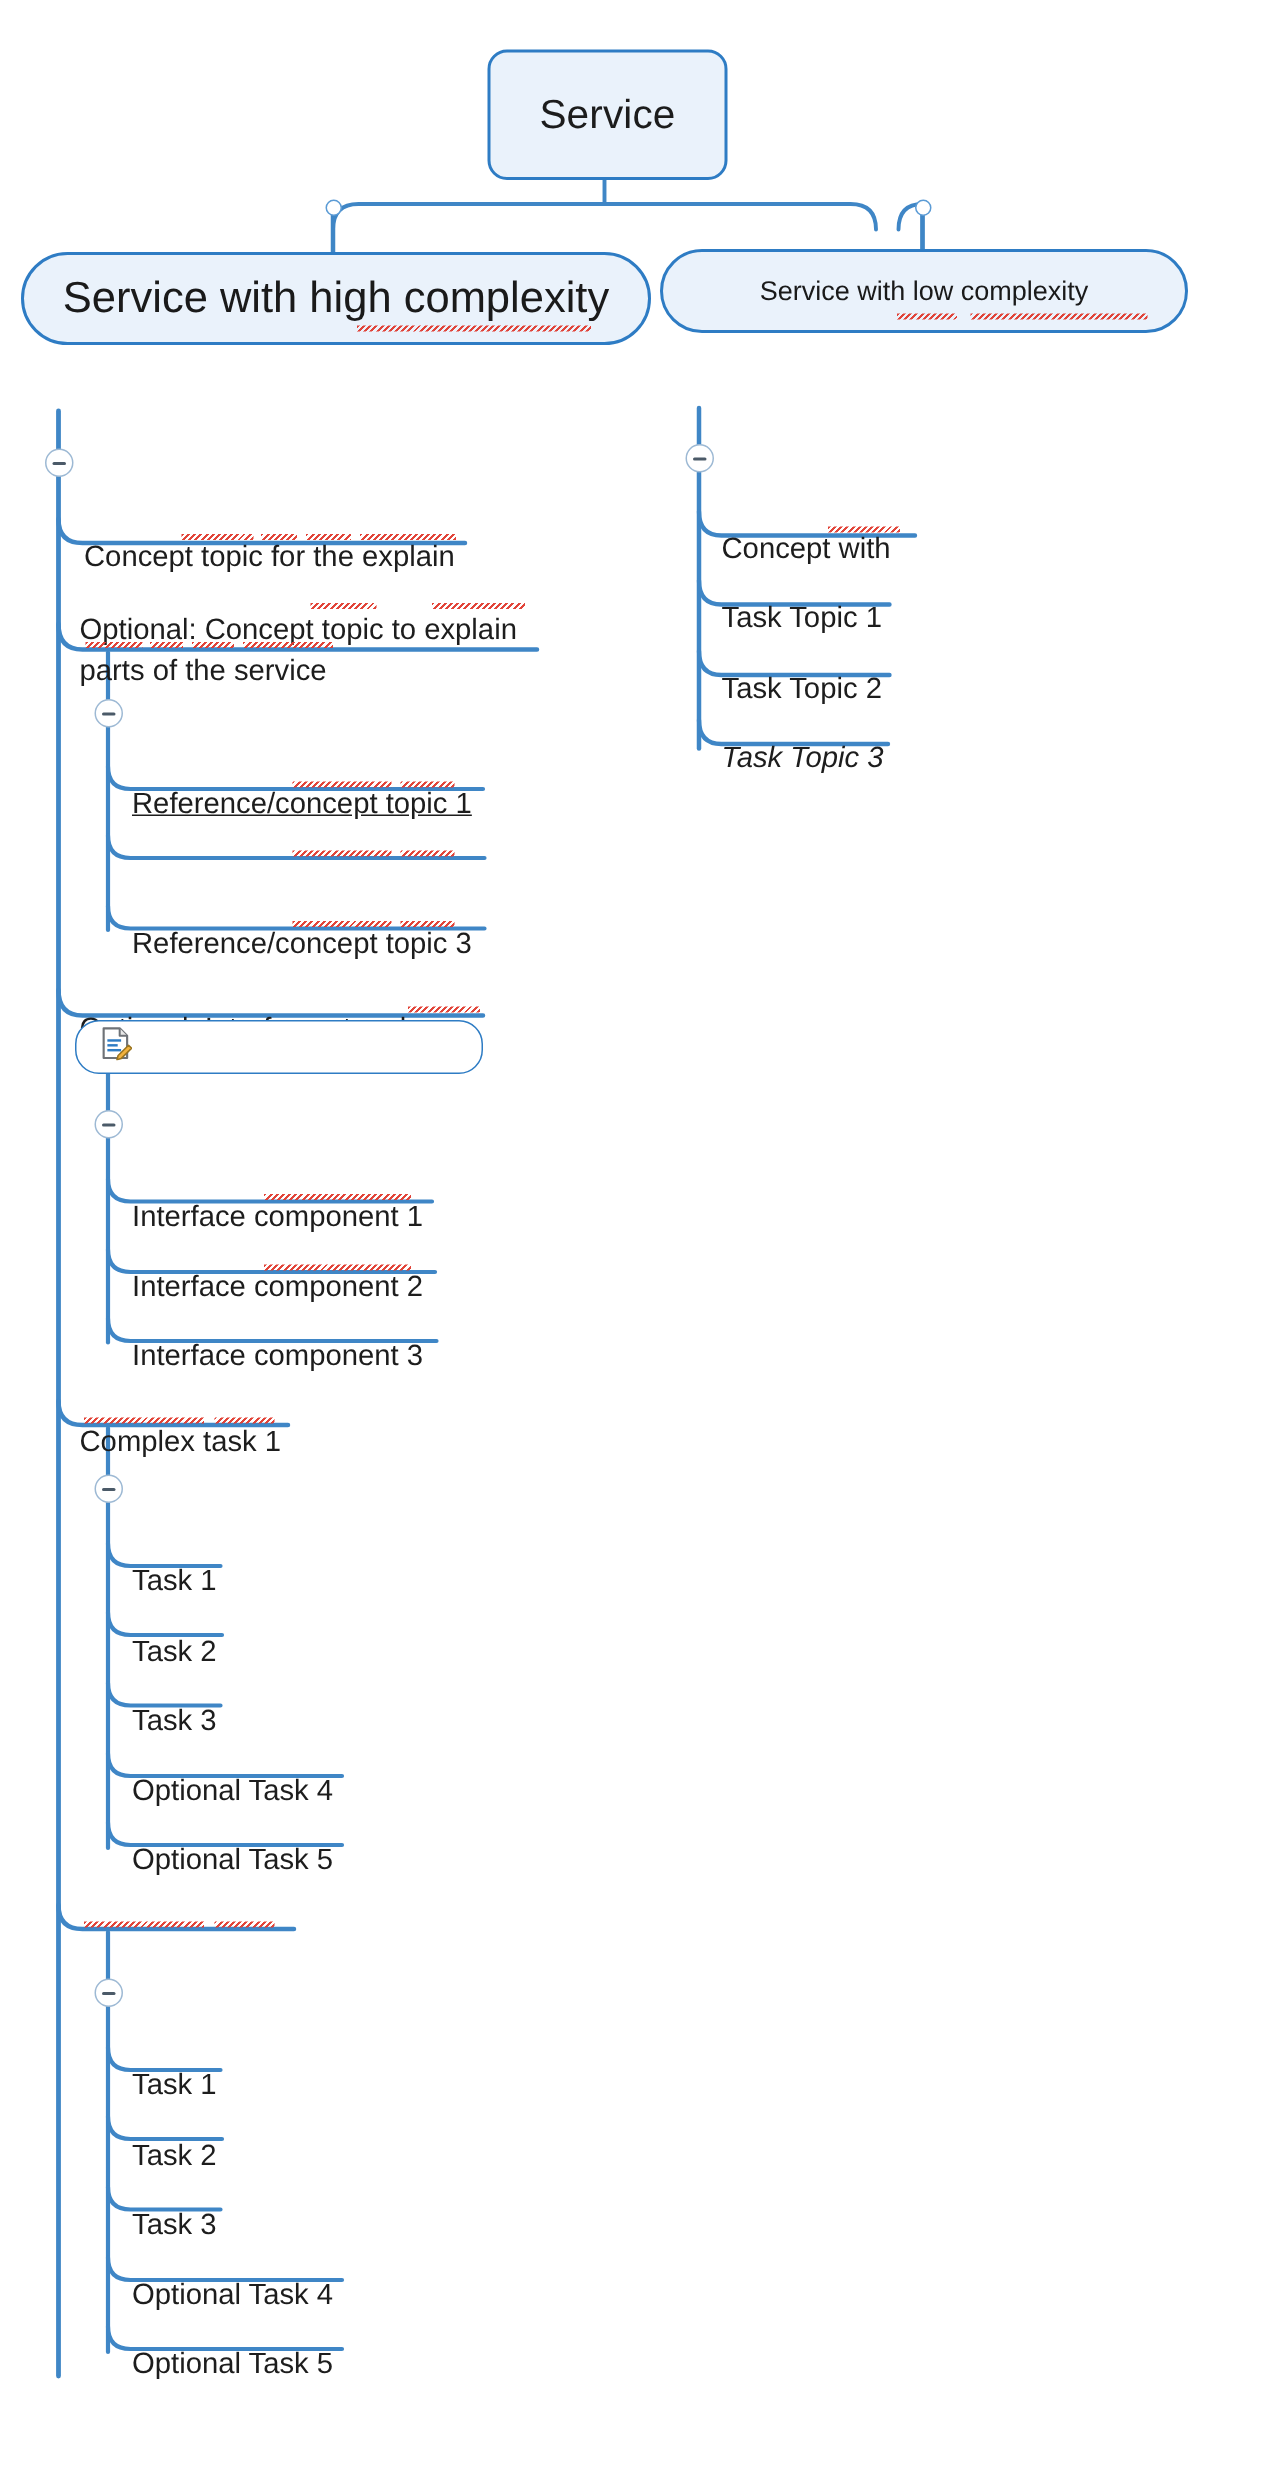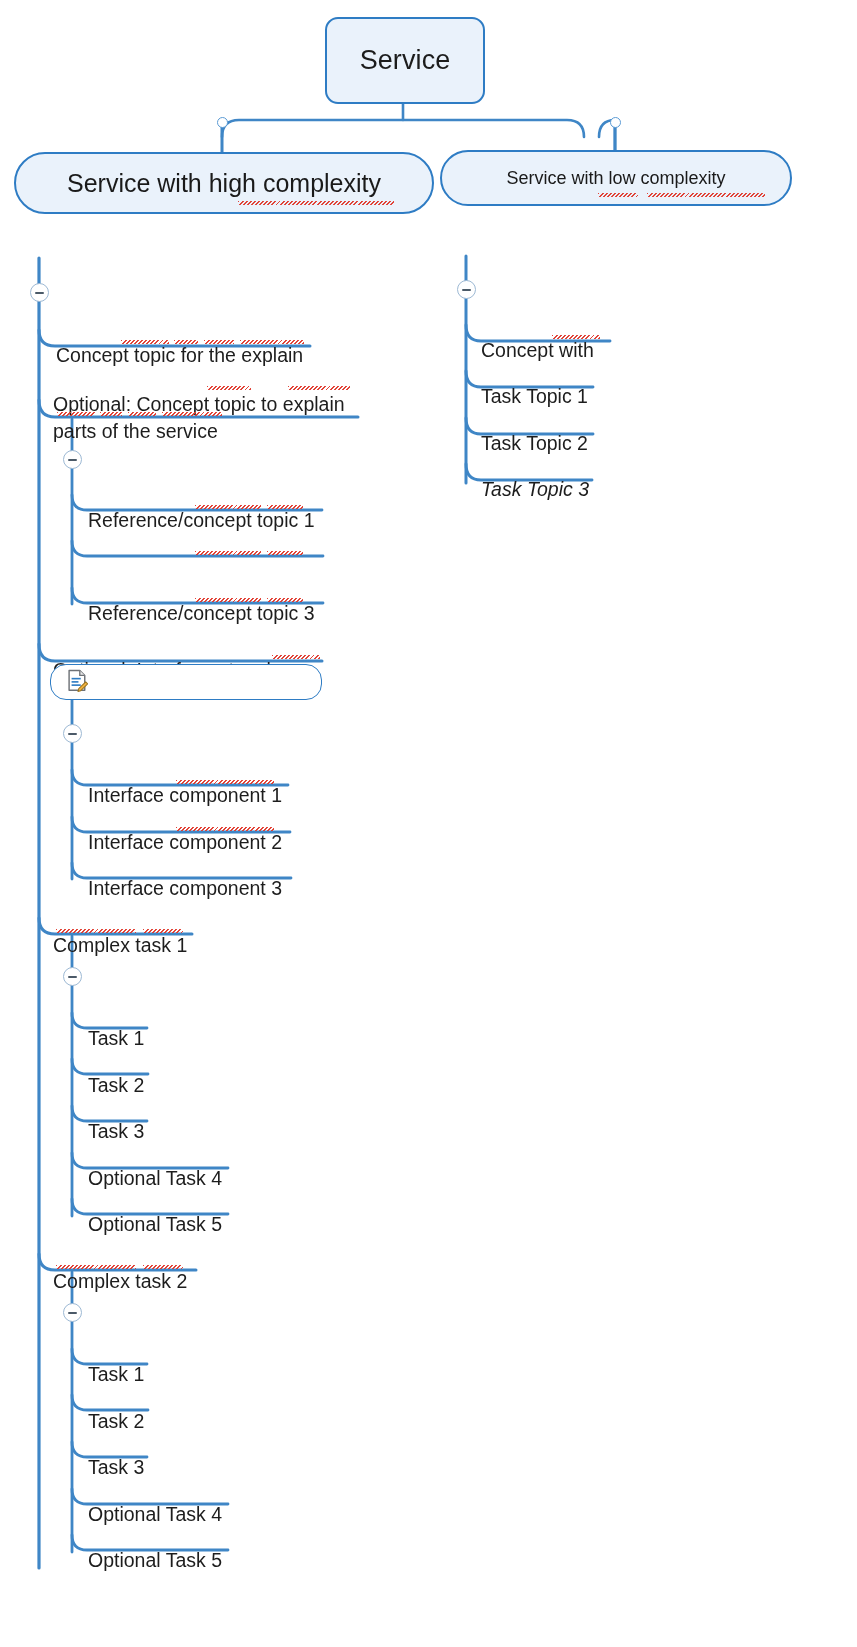--- a/index.html
+++ b/index.html
@@ -1,19 +1,19 @@
 <!DOCTYPE html>
 <html><head>
 <meta charset="utf-8">
 <style>
   html,body{margin:0;padding:0;background:#fff;}
   body{width:857px;height:1647px;position:relative;
        font-family:"Liberation Sans","DejaVu Sans",sans-serif;
        color:#1a1a1a;overflow:hidden;}
-  .canvas{position:absolute;inset:0;}
+  .canvas{position:absolute;inset:0;margin-top:16px;}
 
   svg.wires{position:absolute;left:0;top:0;width:857px;height:1647px;
             pointer-events:none;}
 
   
   .root-node{position:absolute;left:325px;top:17px;width:156px;height:83px;
     background:#eaf2fb;border:2.5px solid #2e7cc4;border-radius:13px;
     display:flex;align-items:center;justify-content:center;
     font-size:27px;color:#1c1c1c;letter-spacing:.1px;}
 
@@ -115,21 +115,21 @@
   </svg>
 
   <div class="root-node">
     <span>Service</span>
   </div>
 
   <div class="dot" style="left:217px;top:117px;"></div>
   <div class="dot" style="left:610px;top:117px;"></div>
 
   <div class="branch" style="left:14px;top:152px;">
-    <div class="pill" style="width:420px;height:62px;font-size:25px;">
+    <div class="pill" style="width:420px;height:62px;font-size:29px;">
       <span>Service with high complexity</span>
     </div>
     <div class="notebox" style="left:0;top:43px;width:420px;height:62px;z-index:-1;">
       <span class="noteicon" style="margin-top:18px;">
         <svg width="22" height="24" viewBox="0 0 22 24">
           <path d="M2.2,1.6 h11.2 l5.2,5.1 v15.6 h-16.4 z" fill="#ffffff" stroke="#6e7277" stroke-width="1.5" stroke-linejoin="round"></path>
           <path d="M13.4,1.6 v5.1 h5.2" fill="#e8e8e8" stroke="#6e7277" stroke-width="1.4" stroke-linejoin="round"></path>
           <rect x="4.8" y="9.2" width="9.6" height="1.7" fill="#2e7cc4"></rect>
           <rect x="4.8" y="12.6" width="7.2" height="1.7" fill="#2e7cc4"></rect>
           <rect x="4.8" y="16" width="9.6" height="1.7" fill="#2e7cc4"></rect>
@@ -166,21 +166,21 @@
 
   <div class="leaf" style="left:56px;top:318px;">
     <span>Concept topic for the explain</span>
   </div>
 
   <div class="leaf multi" style="left:53px;top:364px;width:320px;">
     <span>Optional: Concept topic to explain
 parts of the service</span>
   </div>
 
-  <div class="leaf" style="left:88px;top:483px;">
+  <div class="leaf" style="left:88px;top:483px;text-decoration:underline;">
     <span>Reference/concept topic 1</span>
   </div>
   <div class="leaf" style="left:88px;top:576px;">
     <span>Reference/concept topic 3</span>
   </div>
 
   <div class="leaf" style="left:53px;top:633px;">
     <span>Optional: Interface at a glance</span>
   </div>
 
@@ -220,23 +220,20 @@
   <div class="leaf" style="left:88px;top:1094px;">
     <span>Task 3</span>
   </div>
   <div class="leaf" style="left:88px;top:1141px;">
     <span>Optional Task 4</span>
   </div>
   <div class="leaf" style="left:88px;top:1187px;">
     <span>Optional Task 5</span>
   </div>
 
-  <div class="leaf" style="left:53px;top:1244px;">
-    <span>Complex task 2</span>
-  </div>
 
   <div class="leaf" style="left:88px;top:1337px;">
     <span>Task 1</span>
   </div>
   <div class="leaf" style="left:88px;top:1384px;">
     <span>Task 2</span>
   </div>
   <div class="leaf" style="left:88px;top:1430px;">
     <span>Task 3</span>
   </div>

